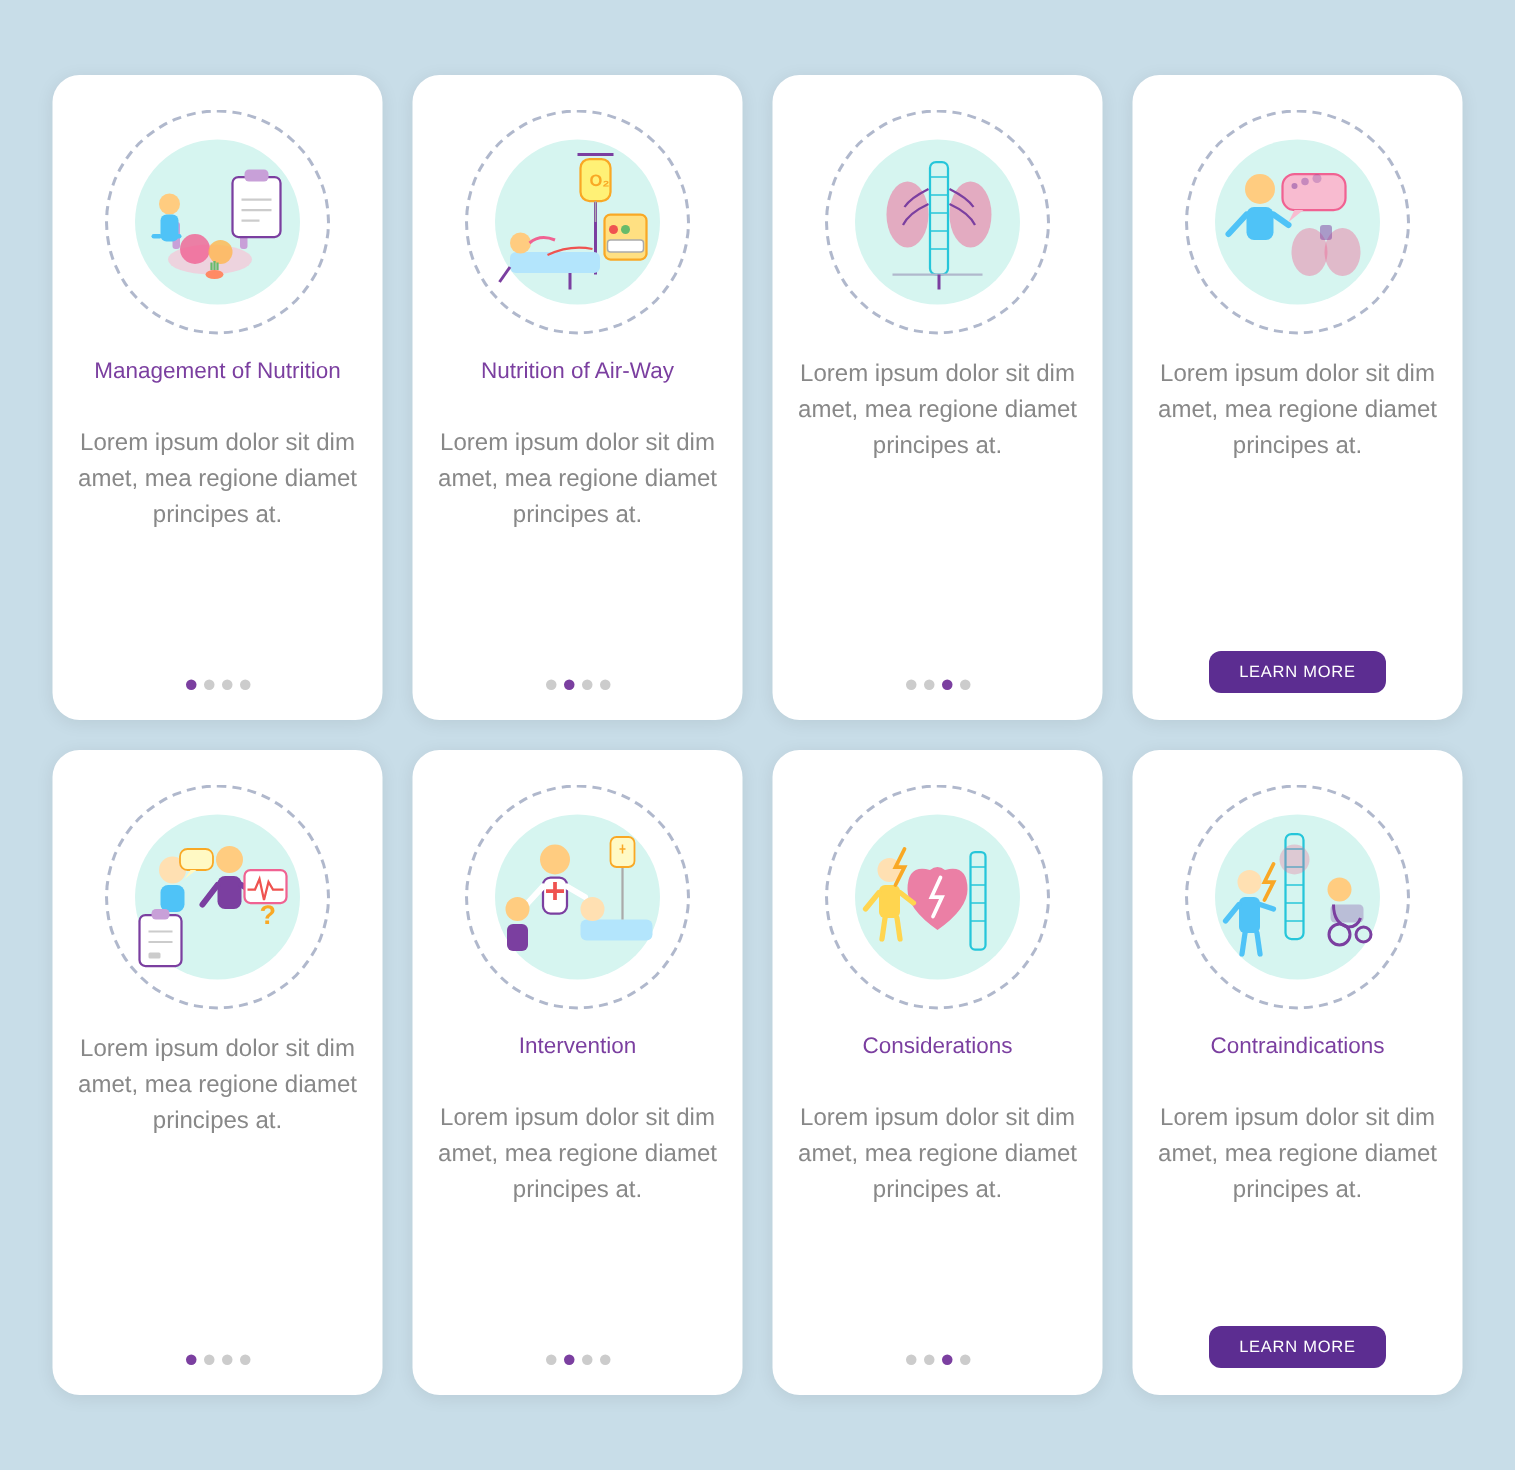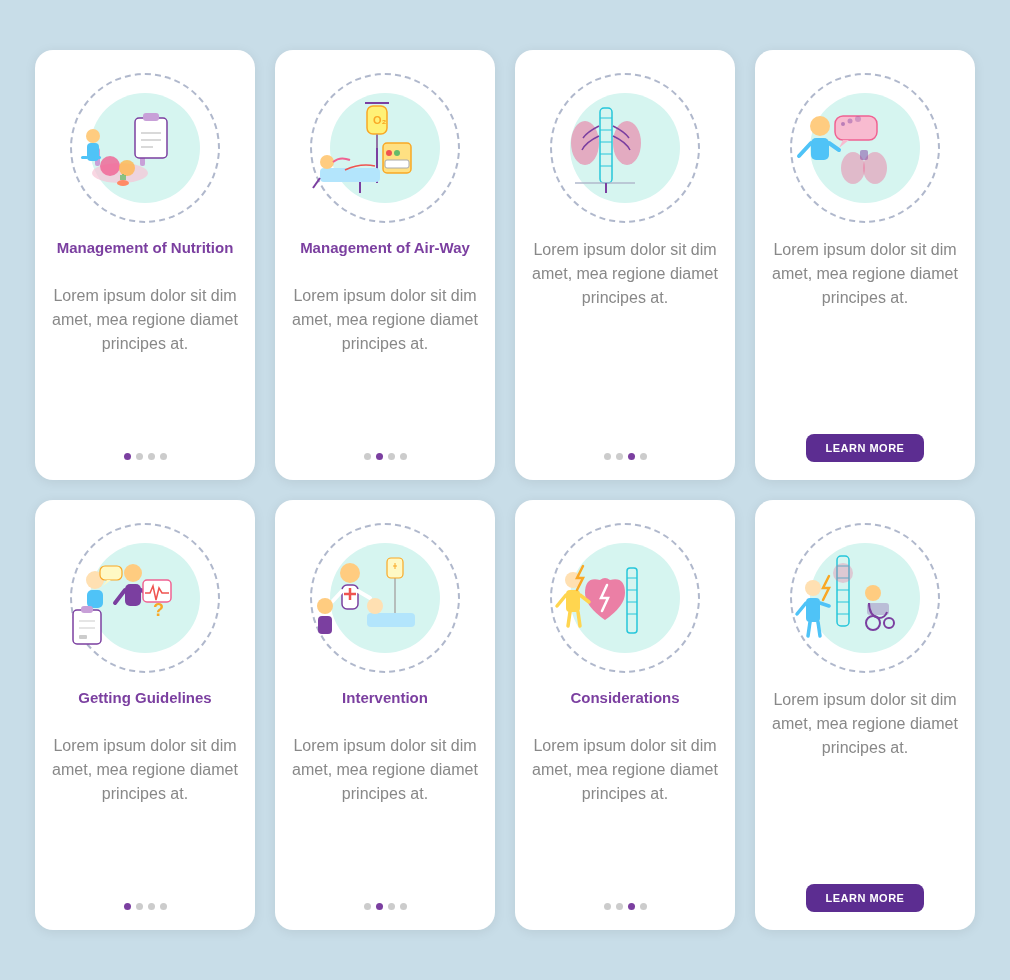--- a/index.html
+++ b/index.html
@@ -29,20 +29,21 @@
       padding: 18px 16px 18px 16px;
       box-shadow: 0 2px 12px rgba(0,0,0,0.08);
       overflow: hidden;
     }
     .card-illustration {
       width: 160px;
       height: 160px;
       position: relative;
       display: flex;
       align-items: center;
+      justify-content: center;
       margin-bottom: 10px;
     }
     .dashed-circle {
       position: absolute;
       width: 150px;
       height: 150px;
       border-radius: 50%;
       border: 2px dashed #b0b8cc;
       top: 5px;
       left: 5px;
@@ -51,21 +52,21 @@
       position: absolute;
       width: 110px;
       height: 110px;
       border-radius: 50%;
       background: #d6f5f0;
       top: 25px;
       left: 25px;
     }
     .card-title {
       font-size: 15px;
-      font-weight: 700;
+      font-weight: 400;
       color: #7b3fa0;
       text-align: center;
       margin-bottom: 8px;
       line-height: 1.3;
       min-height: 38px;
     }
     .card-desc {
       font-size: 16px;
       color: #888;
       text-align: center;
@@ -89,21 +90,21 @@
     .dot.active {
       background: #7b3fa0;
     }
     .learn-btn {
       background: #5c2d91;
       color: #fff;
       border: none;
       border-radius: 8px;
       padding: 8px 20px;
       font-size: 11px;
-      font-weight: 700;
+      font-weight: 400;
       cursor: pointer;
       letter-spacing: 0.5px;
       margin-top: 6px;
     }
 
     
     .svg-wrap {
       position: relative;
       z-index: 2;
       width: 120px;
@@ -181,21 +182,21 @@
     <circle cx="22" cy="74" r="7" fill="#ffcc80"></circle>
     <line x1="15" y1="90" x2="8" y2="100" stroke="#7b3fa0" stroke-width="2"></line>
     <line x1="55" y1="94" x2="55" y2="105" stroke="#7b3fa0" stroke-width="2"></line>
 
     <path d="M28 74 Q35 68 45 72" stroke="#f06292" stroke-width="2" fill="none"></path>
 
     <path d="M40 82 Q55 75 70 78" stroke="#ef5350" stroke-width="1.5" fill="none"></path>
   </svg>
       </div>
     </div>
-    <div class="card-title">Management of Air-Way</div>
+    <div class="card-title">Nutrition of Air-Way</div>
     <div class="card-desc">Lorem ipsum dolor sit dim amet, mea regione diamet principes at.</div>
     <div class="dots">
         <div class="dot"></div>
         <div class="dot active"></div>
         <div class="dot"></div>
         <div class="dot"></div>
       </div>
   </div>
     <div class="card">
     <div class="card-illustration">
@@ -285,21 +286,20 @@
     <rect x="8" y="72" width="28" height="34" rx="4" fill="#fff" stroke="#7b3fa0" stroke-width="1.5"></rect>
     <rect x="16" y="68" width="12" height="7" rx="3" fill="#c8a0d8"></rect>
     <line x1="14" y1="83" x2="30" y2="83" stroke="#ccc" stroke-width="1.2"></line>
     <line x1="14" y1="90" x2="30" y2="90" stroke="#ccc" stroke-width="1.2"></line>
     <rect x="14" y="97" width="8" height="4" rx="1" fill="#ccc"></rect>
 
     <text x="88" y="78" font-size="18" fill="#f9a825" font-weight="bold">?</text>
   </svg>
       </div>
     </div>
-    <div class="card-title">Getting Guidelines</div>
     <div class="card-desc">Lorem ipsum dolor sit dim amet, mea regione diamet principes at.</div>
     <div class="dots">
         <div class="dot active"></div>
         <div class="dot"></div>
         <div class="dot"></div>
         <div class="dot"></div>
       </div>
   </div>
     <div class="card">
     <div class="card-illustration">
@@ -400,16 +400,17 @@
     <rect x="21" y="60" width="14" height="24" rx="4" fill="#4fc3f7"></rect>
     <line x1="21" y1="65" x2="12" y2="76" stroke="#4fc3f7" stroke-width="3.5" stroke-linecap="round"></line>
     <line x1="35" y1="65" x2="44" y2="68" stroke="#4fc3f7" stroke-width="3.5" stroke-linecap="round"></line>
     <line x1="25" y1="84" x2="23" y2="98" stroke="#4fc3f7" stroke-width="3.5" stroke-linecap="round"></line>
     <line x1="33" y1="84" x2="35" y2="98" stroke="#4fc3f7" stroke-width="3.5" stroke-linecap="round"></line>
 
     <polyline points="44,38 38,50 44,50 38,62" stroke="#f9a825" stroke-width="2.5" fill="none" stroke-linecap="round"></polyline>
   </svg>
       </div>
     </div>
+    <div class="card-title">Contraindications</div>
     <div class="card-desc">Lorem ipsum dolor sit dim amet, mea regione diamet principes at.</div>
     <button class="learn-btn">LEARN MORE</button>
   </div>
   </div>
 
 </body></html>

